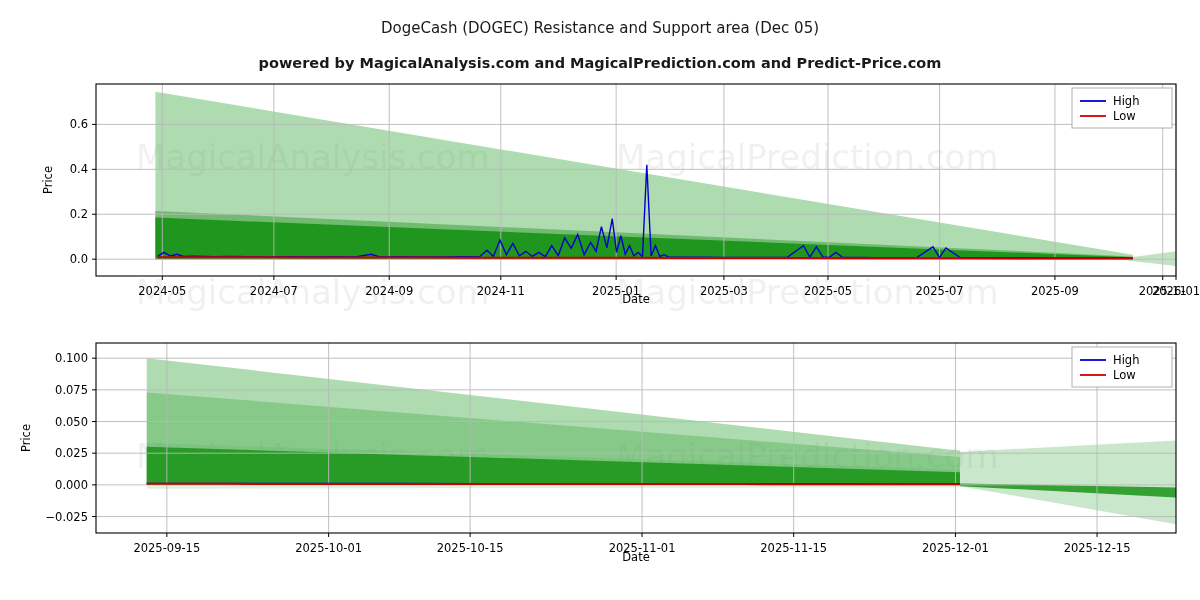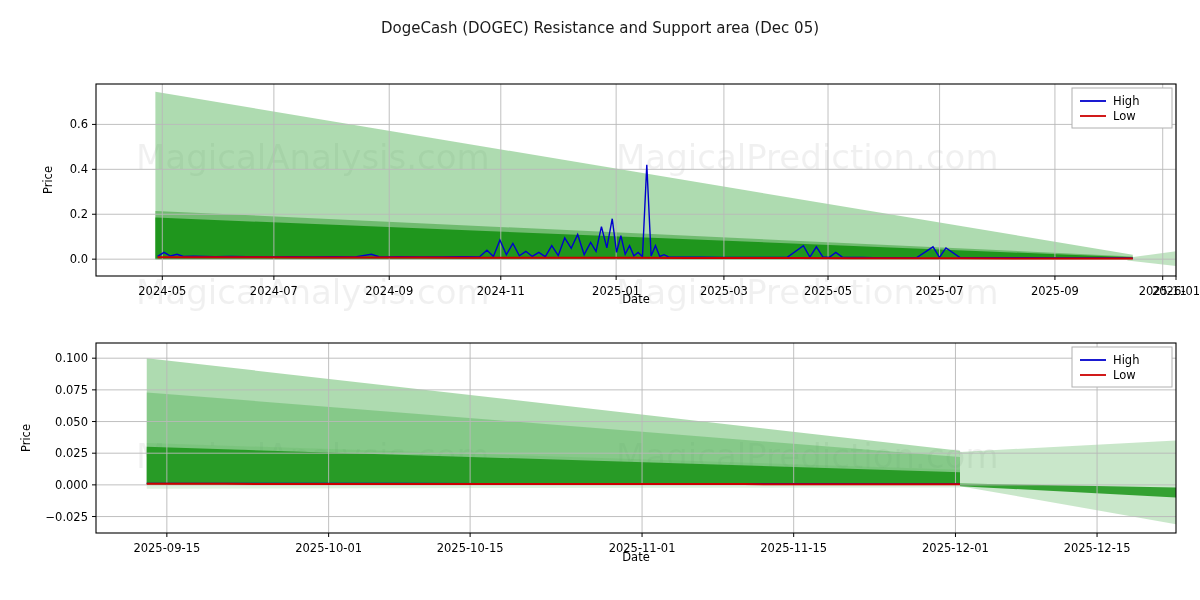--- a/index.html
+++ b/index.html
@@ -17,20 +17,21 @@
   .spine{fill:none;stroke:#000;stroke-width:1.1;}
   .grid{stroke:#b9b9b9;stroke-width:0.9;}
   .tickmark{stroke:#000;stroke-width:1;}
 </style>
 </head>
 <body>
 
 <div id="stage">
 
   <div class="ttl" id="title">DogeCash (DOGEC) Resistance and Support area (Dec 05)</div>
+  <div class="ttl" id="subtitle">powered by MagicalAnalysis.com and MagicalPrediction.com and Predict-Price.com</div>
 
   <svg id="canvas" width="1200" height="600">
       <g>
         <defs>
           <clipPath id="clip-top">
             <rect x="96" y="73" width="1080" height="192"></rect>
           </clipPath>
         </defs>
         <rect x="96" y="73" width="1080" height="192" fill="#ffffff"></rect>
         <g clip-path="url(#clip-top)">

